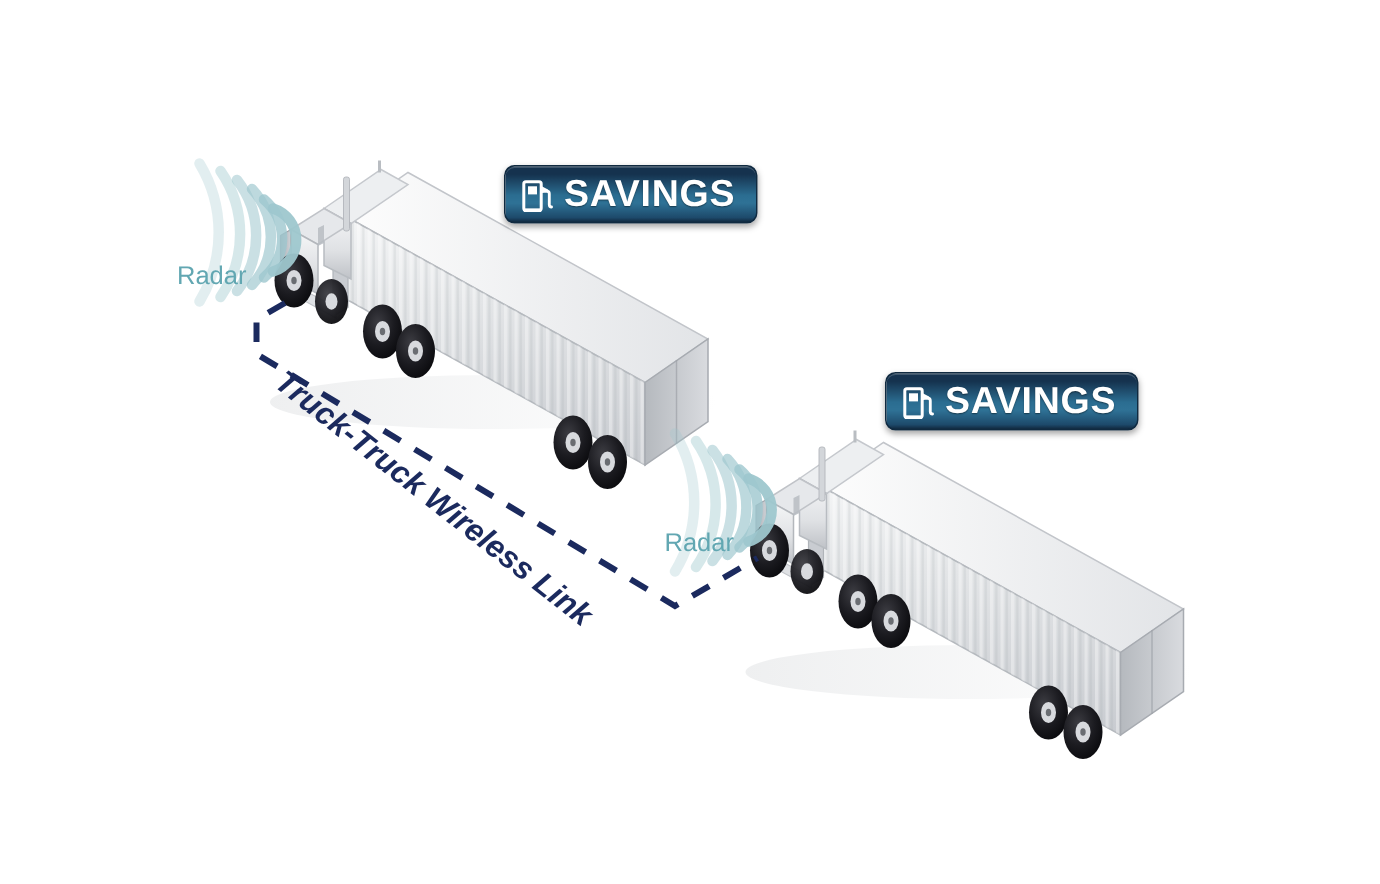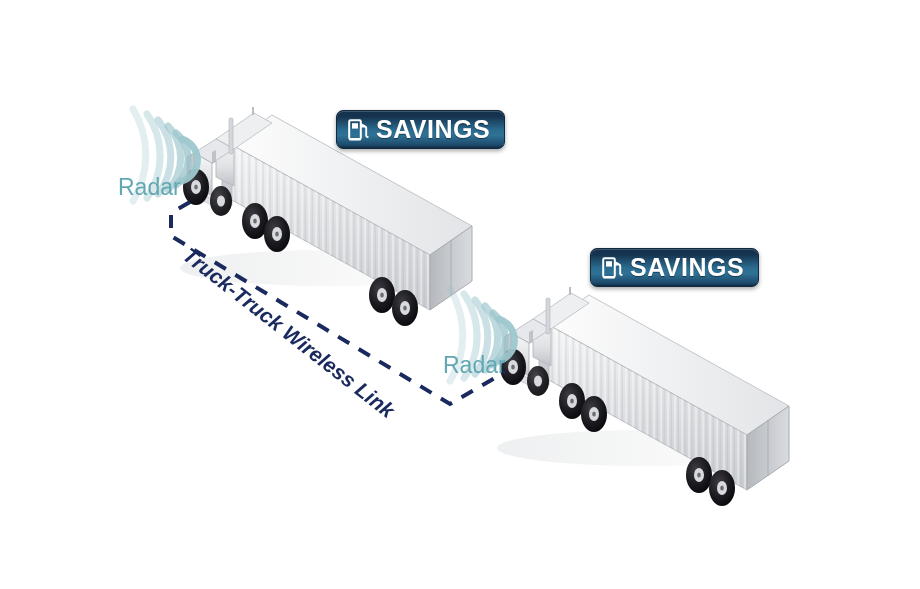--- a/index.html
+++ b/index.html
@@ -8,21 +8,21 @@
     background:#ffffff;
     font-family:"Liberation Sans",sans-serif;
     overflow:hidden;
   }
   #stage{position:relative;width:920px;height:589px;background:#fff;}
   .abs{position:absolute;}
 
   
   .badge{
     position:absolute;
-    display:flex;align-items:flex-start;
+    display:flex;align-items:flex-end;
     gap:7px;
     padding:6px 14px 6px 11px;
     border-radius:7px;
     background:linear-gradient(to bottom,#15324e 0%,#15324e 14%,#2b6d91 52%,#2f7296 66%,#1d4a6b 92%,#11293f 100%);
     box-shadow:0 2px 4px rgba(0,0,0,.35), inset 0 1px 0 rgba(255,255,255,.18);
     border:1px solid #102a40;
   }
   .badge-text{
     color:#ffffff;
     font-weight:bold;
@@ -31,21 +31,21 @@
     line-height:1;
     font-family:"Liberation Sans",sans-serif;
     text-shadow:0 1px 1px rgba(0,0,0,.45);
   }
   .pump-icon{width:21px;height:24px;display:block;}
 
   
   .radar-label{
     position:absolute;
     color:#62a7b2;
-    font-size:23px;
+    font-size:17px;
     font-family:"Liberation Sans",sans-serif;
     white-space:nowrap;
   }
 
   
   .link-label{
     position:absolute;
     color:#1b2a5e;
     font-size:21px;
     font-weight:bold;

